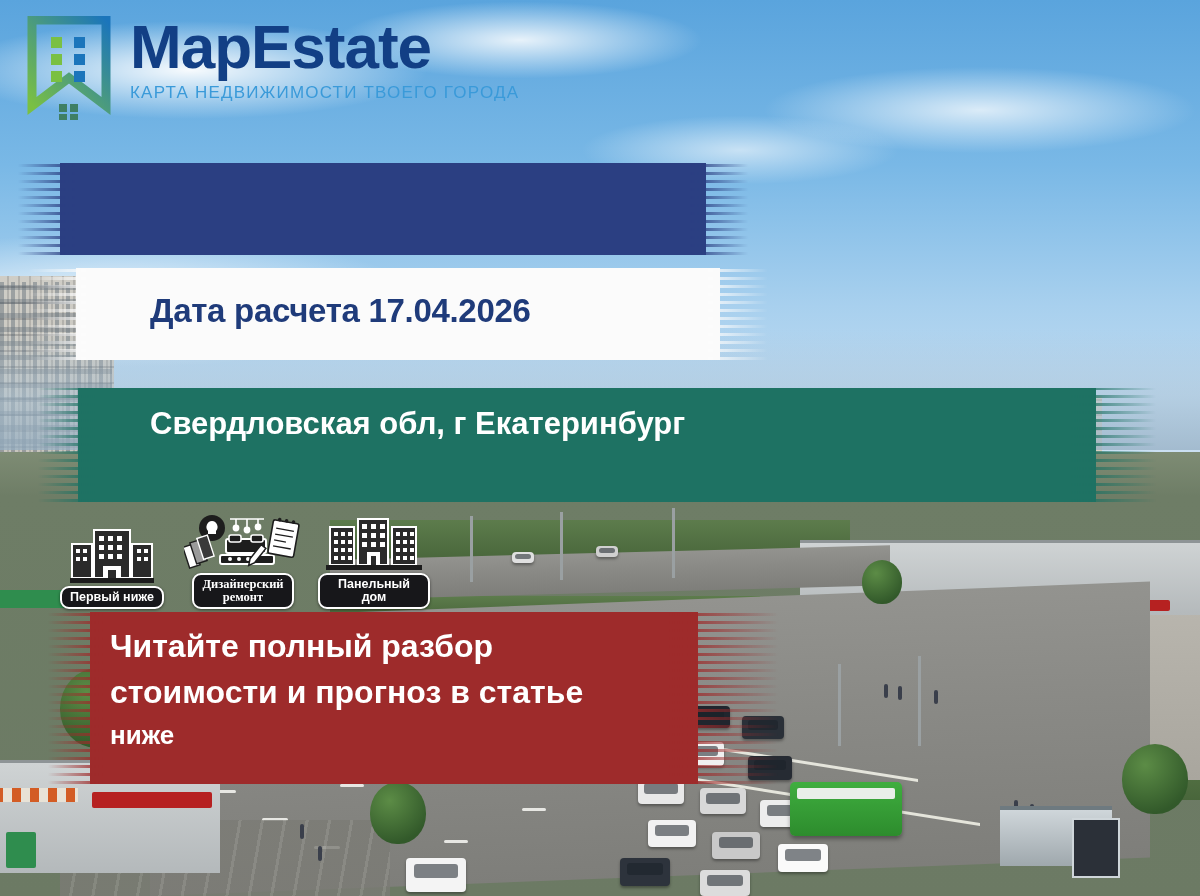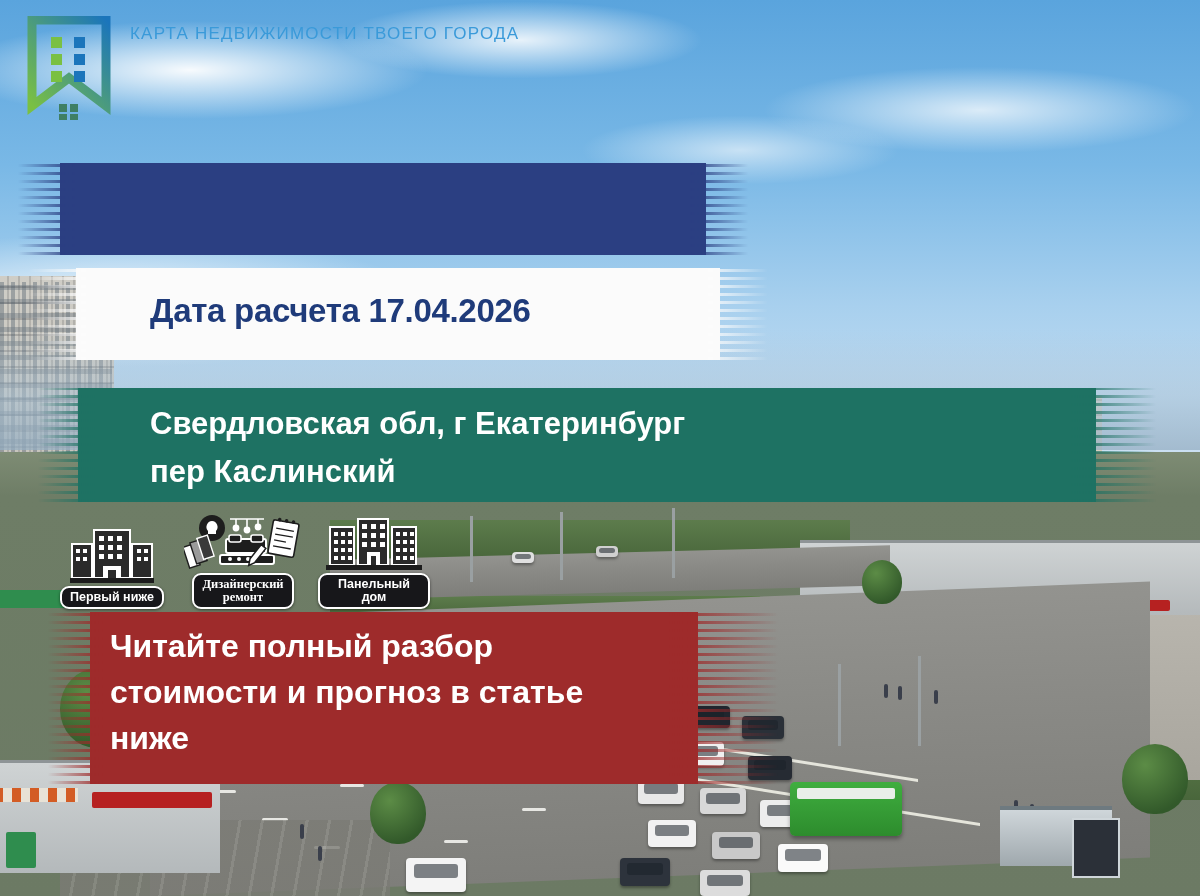--- a/index.html
+++ b/index.html
@@ -247,20 +247,21 @@
       <rect x="48" y="38" width="11" height="11" fill="#1b75bb"></rect>
       <rect x="48" y="55" width="11" height="11" fill="#1b75bb"></rect>
       <g fill="#3f7f63">
         <rect x="33" y="88" width="8" height="8"></rect>
         <rect x="44" y="88" width="8" height="8"></rect>
         <rect x="33" y="98" width="8" height="6"></rect>
         <rect x="44" y="98" width="8" height="6"></rect>
       </g>
     </svg>
     <div class="logo-text">
+      <div class="logo-title">MapEstate</div>
       <div class="logo-sub">КАРТА НЕДВИЖИМОСТИ ТВОЕГО ГОРОДА</div>
     </div>
   </div>
 
   <div class="brush" style="left:18px;top:163px;width:730px;height:92px;color:#2b3f82;">
     <div class="body" style="left:42px;right:42px;background:#2b3f82;"></div>
     <div class="streaks" style="left:0;width:58px;color:#2b3f82;
          -webkit-mask-image:linear-gradient(90deg,rgba(0,0,0,0),#000);mask-image:linear-gradient(90deg,rgba(0,0,0,0),#000);"></div>
     <div class="streaks" style="right:0;width:60px;color:#2b3f82;
          -webkit-mask-image:linear-gradient(270deg,rgba(0,0,0,0),#000);mask-image:linear-gradient(270deg,rgba(0,0,0,0),#000);"></div>
@@ -276,21 +277,20 @@
   <div class="b-text" style="left:150px;top:292px;width:620px;font-size:33px;color:#1f3b7a;letter-spacing:-.3px;">Дата расчета 17.04.2026</div>
 
   <div class="brush" style="left:38px;top:388px;width:1118px;height:114px;color:#1e7263;">
     <div class="body" style="left:40px;right:60px;background:#1e7263;"></div>
     <div class="streaks" style="left:0;width:58px;color:#1e7263;
          -webkit-mask-image:linear-gradient(90deg,rgba(0,0,0,0),#000);mask-image:linear-gradient(90deg,rgba(0,0,0,0),#000);"></div>
     <div class="streaks" style="right:0;width:86px;color:#1e7263;
          -webkit-mask-image:linear-gradient(270deg,rgba(0,0,0,0),#000);mask-image:linear-gradient(270deg,rgba(0,0,0,0),#000);"></div>
   </div>
   <div class="b-text" style="left:150px;top:406px;width:900px;font-size:31px;color:#ffffff;">Свердловская обл, г Екатеринбург</div>
-  <div class="b-text" style="left:150px;top:454px;width:900px;font-size:31px;color:#ffffff;">пер Каслинский</div>
 
   <div class="badges">
 
     <div class="badge">
       <div class="badge-art">
         <svg width="84" height="58" viewBox="0 0 84 58">
           <rect x="2" y="16" width="20" height="34" fill="#2a2a2a" stroke="#fff" stroke-width="2"></rect>
           <rect x="62" y="16" width="20" height="34" fill="#2a2a2a" stroke="#fff" stroke-width="2"></rect>
           <rect x="24" y="2" width="36" height="48" fill="#2a2a2a" stroke="#fff" stroke-width="2"></rect>
           <g fill="#fff">
@@ -429,15 +429,15 @@
 
   <div class="brush" style="left:48px;top:612px;width:730px;height:172px;color:#9e2b2b;">
     <div class="body" style="left:42px;right:80px;background:#9e2b2b;"></div>
     <div class="streaks" style="left:0;width:58px;color:#9e2b2b;
          -webkit-mask-image:linear-gradient(90deg,rgba(0,0,0,0),#000);mask-image:linear-gradient(90deg,rgba(0,0,0,0),#000);"></div>
     <div class="streaks" style="right:0;width:110px;color:#9e2b2b;
          -webkit-mask-image:linear-gradient(270deg,rgba(0,0,0,0),#000);mask-image:linear-gradient(270deg,rgba(0,0,0,0),#000);"></div>
   </div>
   <div class="b-text" style="left:110px;top:674px;width:680px;font-size:32px;color:#ffffff;">стоимости и прогноз в статье</div>
   <div class="b-text" style="left:110px;top:628px;width:660px;font-size:32px;color:#ffffff;">Читайте полный разбор</div>
-  <div class="b-text" style="left:110px;top:720px;width:660px;font-size:32px;color:#ffffff;">ниже</div>
+  <div class="b-text" style="left:110px;top:720px;width:660px;font-size:26px;color:#ffffff;">ниже</div>
 
 </div>
 
 </body></html>

